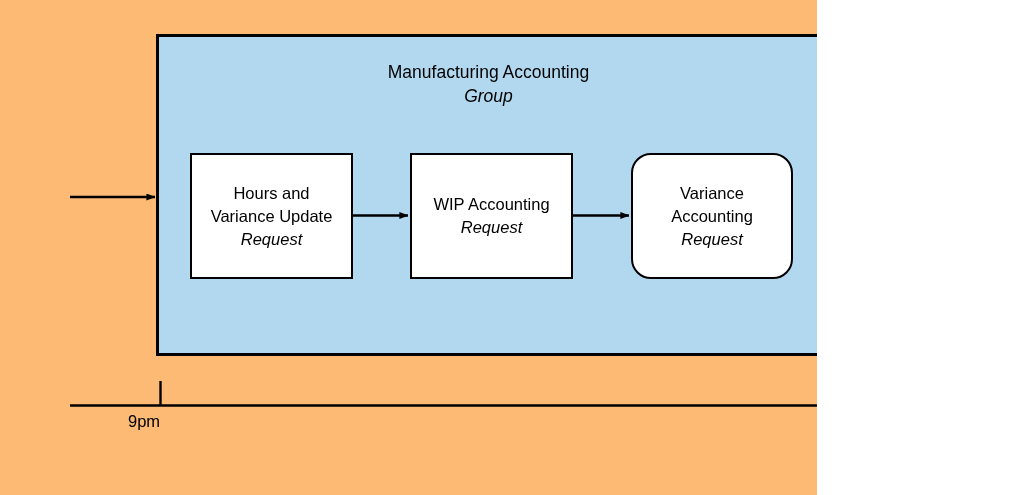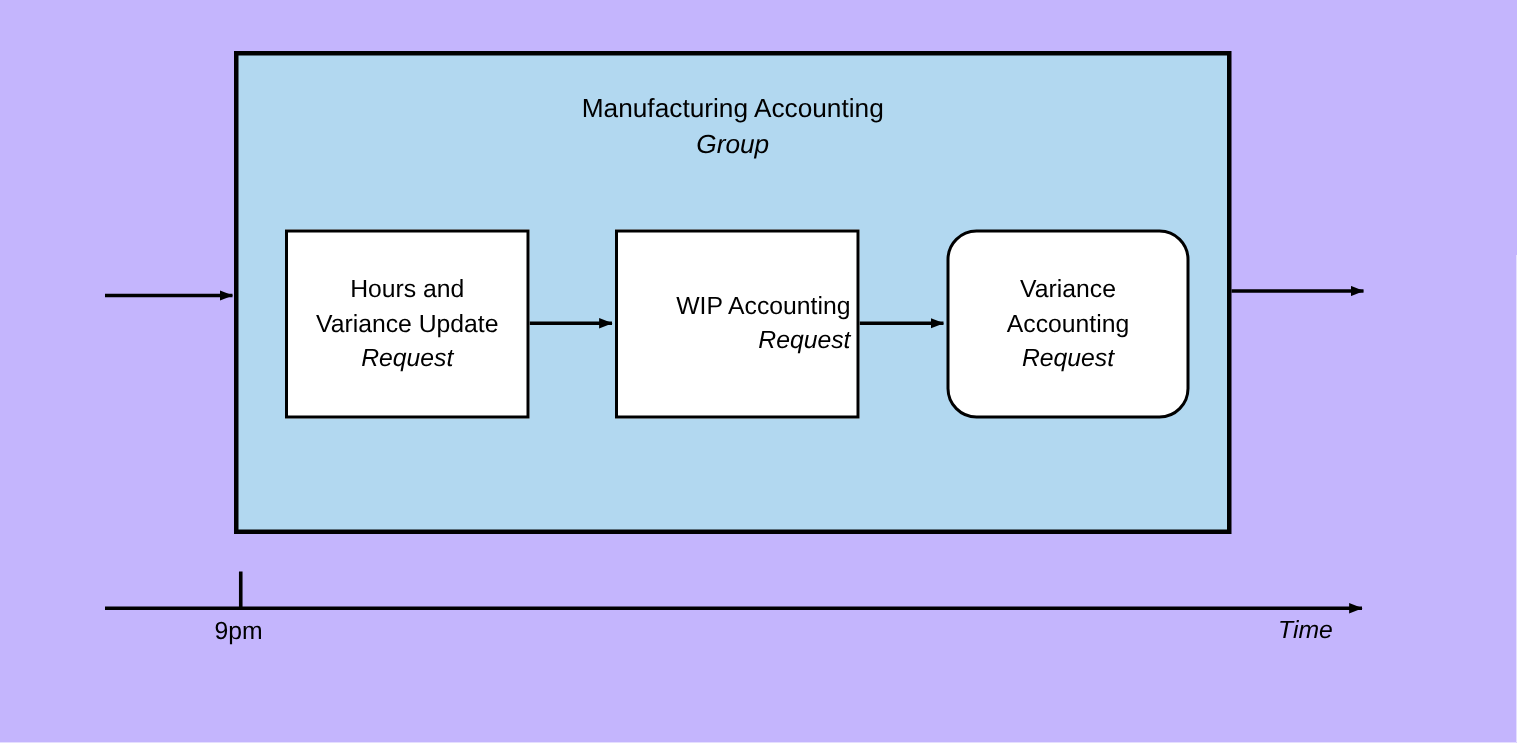--- a/index.html
+++ b/index.html
@@ -6,23 +6,23 @@
     margin: 0;
     padding: 0;
     background: #ffffff;
   }
   body {
     font-family: "Liberation Sans", sans-serif;
     color: #000000;
   }
   #canvas {
     position: relative;
-    width: 1011px;
+    width: 817px;
     height: 495px;
-    background: #c4b5fd;
+    background: #fdba74;
     overflow: hidden;
   }
   #diagram-svg {
     position: absolute;
     left: 0;
     top: 0;
     width: 1011px;
     height: 495px;
   }
   .grp-title {
@@ -49,30 +49,30 @@
     justify-content: center;
     text-align: center;
     font-size: 16.5px;
     line-height: 23px;
     padding: 0 4px;
   }
   .proc-box .req {
     font-style: italic;
   }
   #box-1 { left: 190px; top: 153px; width: 163px; height: 126px; }
-  #box-2 { left: 410px; top: 153px; width: 163px; height: 126px; align-items: flex-end; }
+  #box-2 { left: 410px; top: 153px; width: 163px; height: 126px; }
   #box-3 { left: 631px; top: 153px; width: 162px; height: 126px; border-radius: 20px; }
   .axis-label {
     position: absolute;
     font-size: 16.5px;
     color: #000000;
     white-space: nowrap;
   }
   #tick-label-9pm {
-    left: 143px;
+    left: 128px;
     top: 412px;
   }
   #axis-label-time {
     left: 832px;
     top: 411px;
     font-style: italic;
     margin-left: 20px;
   }
 </style>
 </head>

